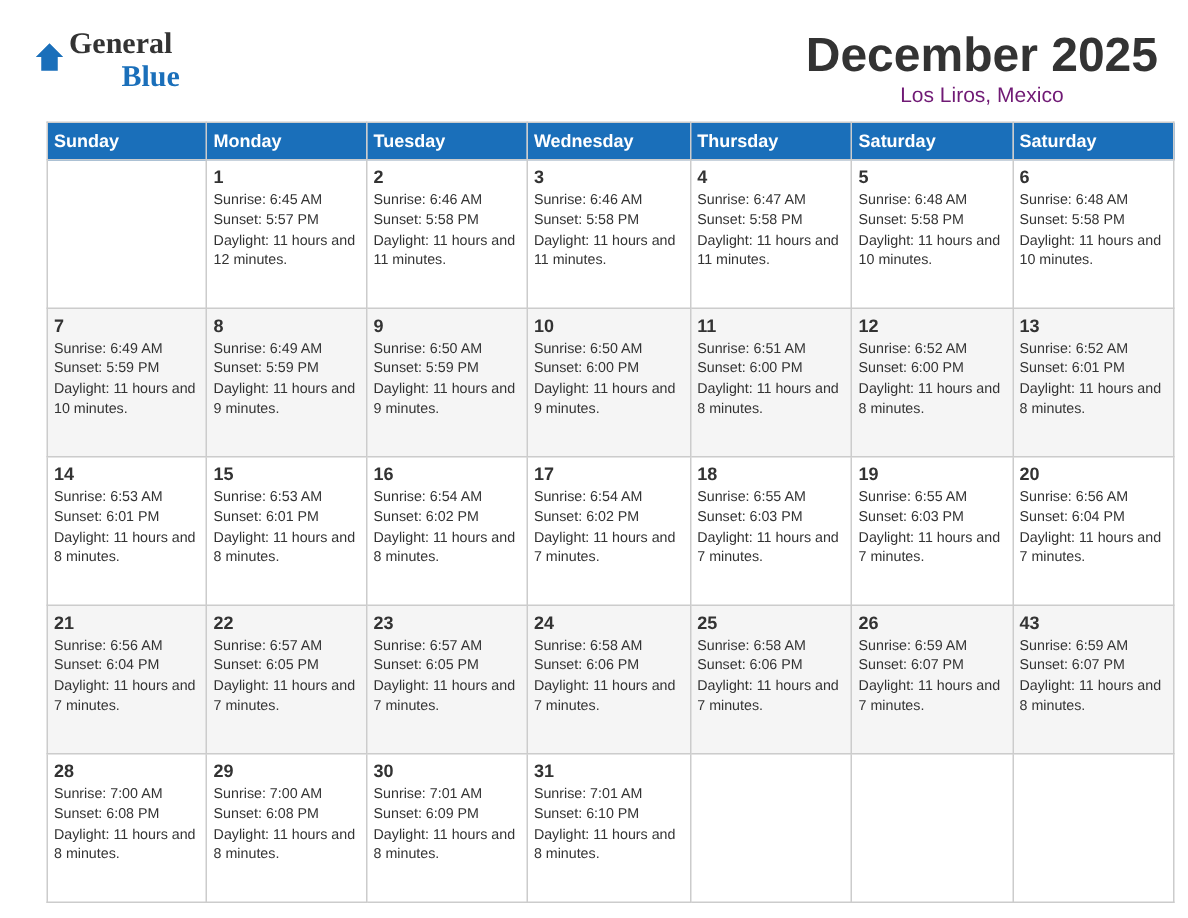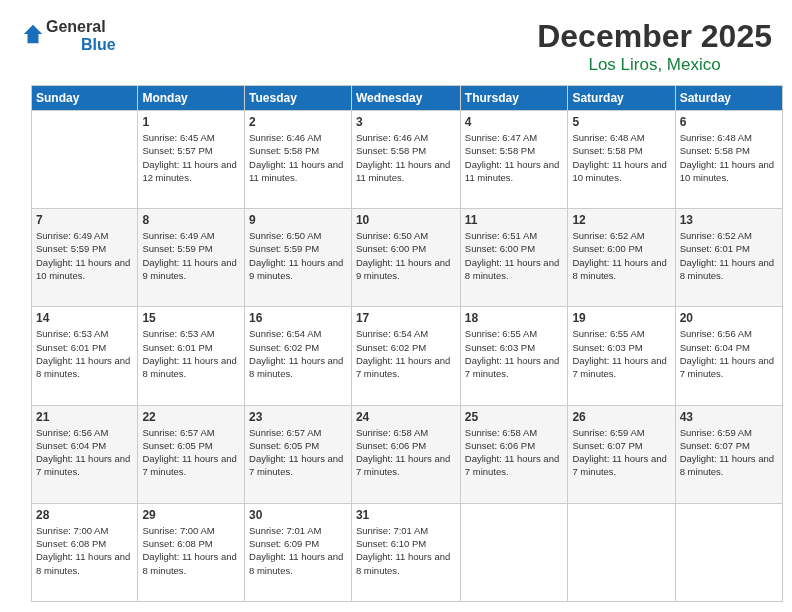--- a/index.html
+++ b/index.html
@@ -22,41 +22,42 @@
       justify-content: space-between;
       align-items: flex-start;
       margin-bottom: 10px;
     }
     .logo {
       display: flex;
       align-items: center;
       gap: 2px;
     }
     .logo-text {
-      font-size: 16px;
+      font-size: 20px;
       line-height: 1.1;
+      font-family: Liberation Serif, serif;
     }
     .logo-general { color: #333; font-weight: bold; }
     .logo-blue { color: #1a6fba; font-weight: bold; margin-left: 35px; }
     .logo-icon {
       width: 22px;
       height: 22px;
       margin-left: 2px;
     }
     .title-block {
       text-align: center;
     }
     .month-title {
       font-size: 32px;
       font-weight: bold;
       color: #333;
     }
     .location {
-      font-size: 17px;
-      color: #15803d;
+      font-size: 14px;
+      color: #701a75;
     }
     .calendar {
       width: 100%;
       border-collapse: collapse;
       flex: 1;
       font-size: 10px;
       margin-left: 11px;
     }
     .calendar thead th {
       background-color: #1a6fba;

